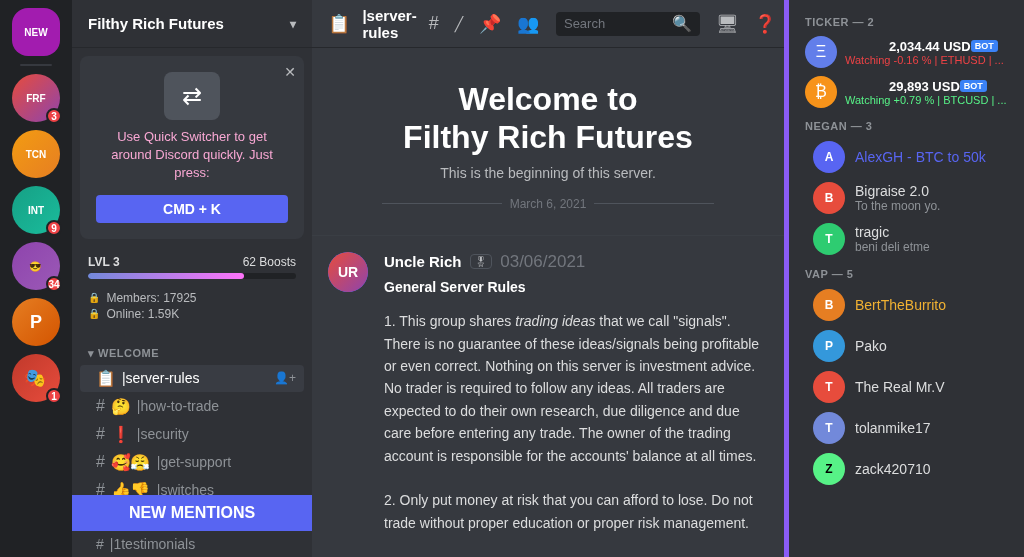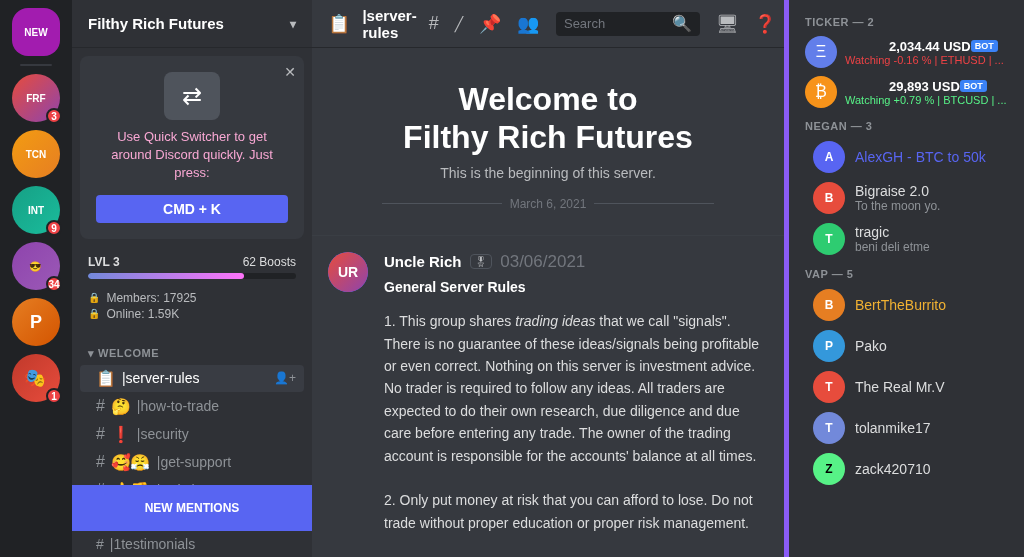--- a/index.html
+++ b/index.html
@@ -203,22 +203,22 @@
     .channel-item.active { background: #393c43; color: #fff; }
     .channel-item .ch-icon { font-size: 16px; flex-shrink: 0; }
     .channel-item .ch-name { flex: 1; font-size: 14px; }
     .channel-item .ch-action { font-size: 12px; color: #8e9297; }
 
     
     .new-mentions-bar {
       background: #5865f2;
       color: white;
       text-align: center;
-      padding: 16px;
-      font-size: 12px;
+      padding: 9px;
+      font-size: 16px;
       font-weight: 600;
       cursor: pointer;
       flex-shrink: 0;
     }
 
     .channel-item-testimonials {
       display: flex;
       align-items: center;
       padding: 4px 8px 4px 16px;
       border-radius: 4px;

